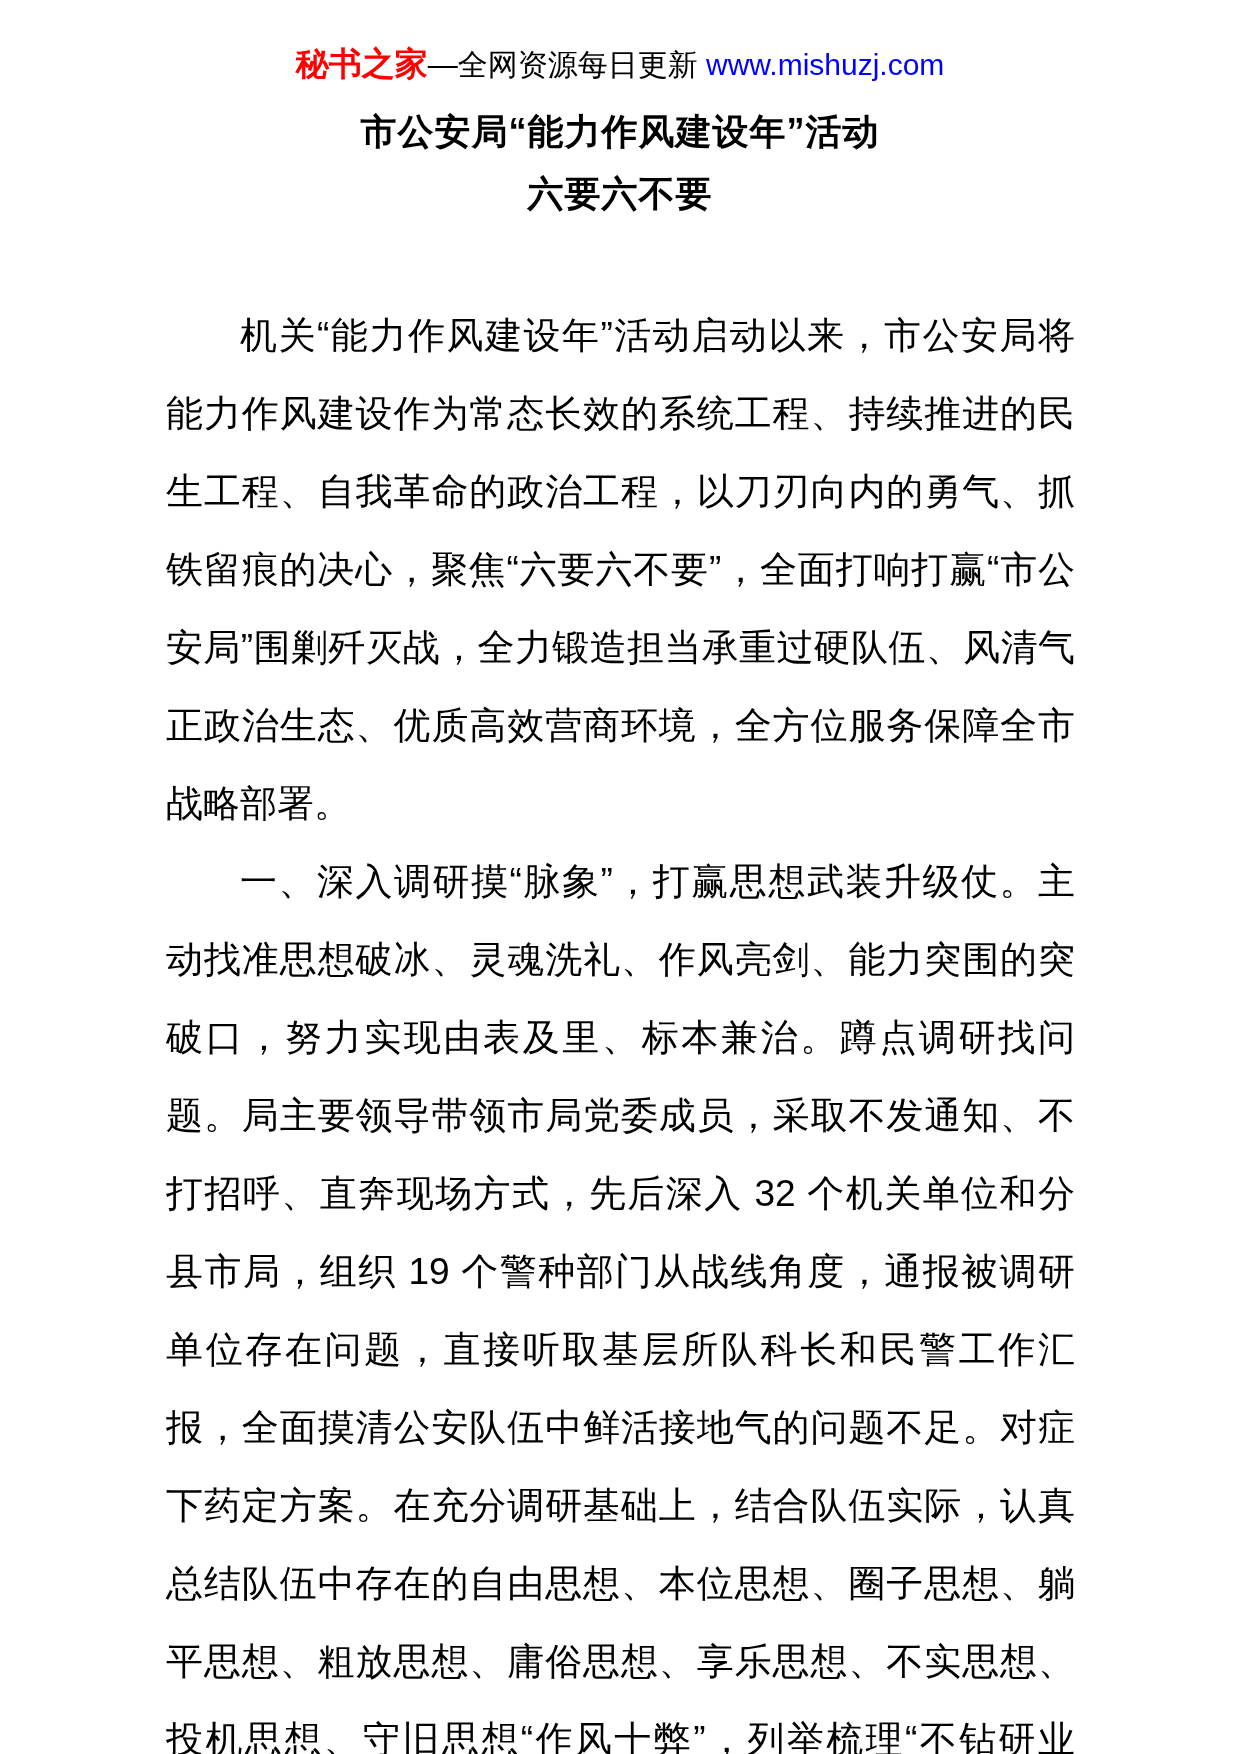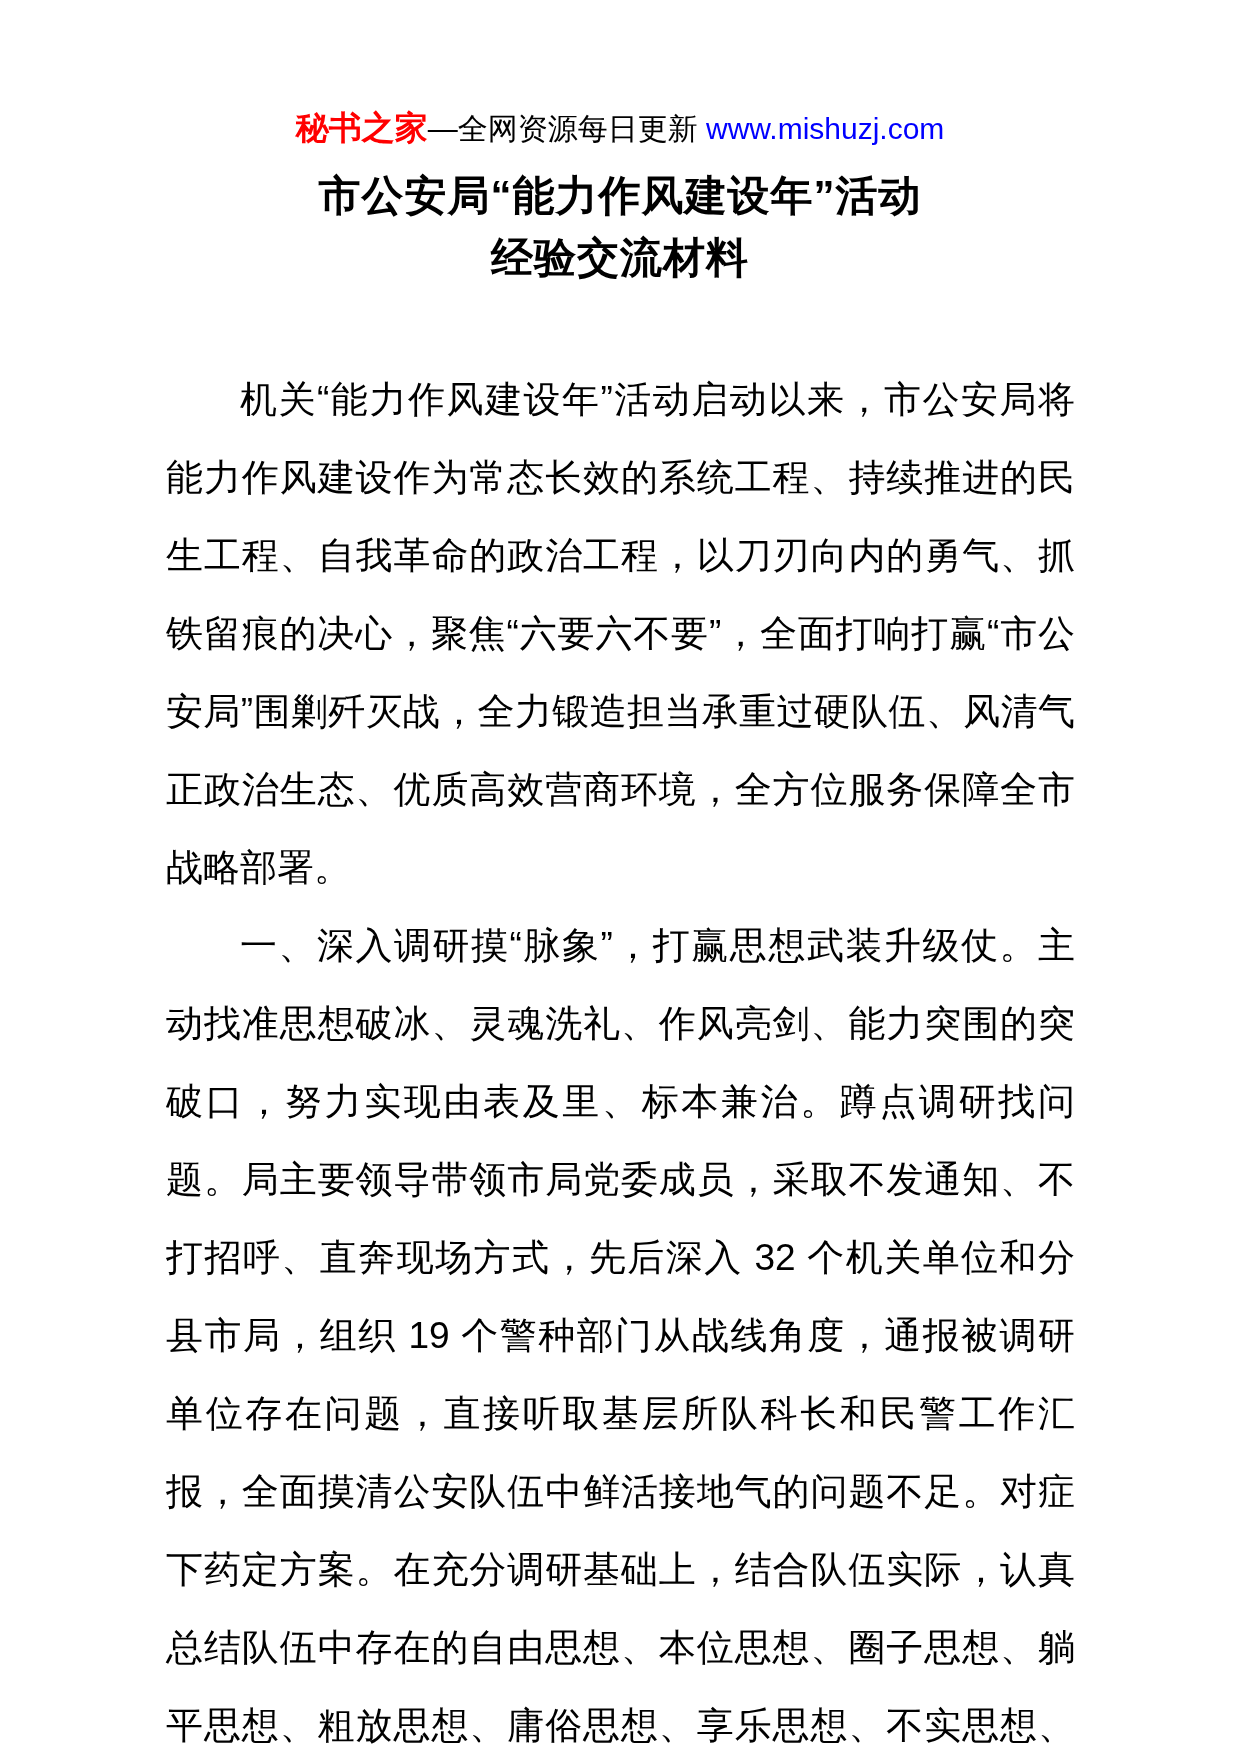--- a/index.html
+++ b/index.html
@@ -11,40 +11,40 @@
     position: relative;
     width: 1240px;
     height: 1754px;
     margin: 0 auto;
     background: #ffffff;
     overflow: hidden;
     font-family: "Liberation Sans", "DejaVu Sans", sans-serif;
     color: #000000;
   }
   .doc-header {
-    padding-top: 108px;
+    padding-top: 44px;
     text-align: center;
     font-size: 30px;
     line-height: 40px;
     white-space: nowrap;
   }
   .doc-header .brand {
     font-weight: bold;
     font-size: 33px;
   }
   .doc-header .sep-text {
     color: #000000;
   }
   .doc-header .url {
     text-decoration: none;
   }
   .doc-title {
     margin-top: 16px;
     text-align: center;
-    font-size: 42px;
+    font-size: 36px;
     font-weight: bold;
     line-height: 62px;
     letter-spacing: 1px;
   }
   .doc-body {
     margin: 72px 165px 0 166px;
     font-size: 37px;
     line-height: 78px;
     text-align: justify;
     text-justify: inter-ideograph;
@@ -59,21 +59,21 @@
 <body>
 
 <div class="page">
 
   <div class="doc-header">
     <span class="brand" style="color: rgb(255, 0, 0);">秘书之家</span><span class="sep-text">—全网资源每日更新 </span><a class="url" href="#" style="color: rgb(0, 0, 255);">www.mishuzj.com</a>
   </div>
 
   <div class="doc-title">
     <div>市公安局“能力作风建设年”活动</div>
-    <div>经验交流材料</div>
+    <div>六要六不要</div>
   </div>
 
   <div class="doc-body">
     <p>机关“能力作风建设年”活动启动以来，市公安局将能力作风建设作为常态长效的系统工程、持续推进的民生工程、自我革命的政治工程，以刀刃向内的勇气、抓铁留痕的决心，聚焦“六要六不要”，全面打响打赢“市公安局”围剿歼灭战，全力锻造担当承重过硬队伍、风清气正政治生态、优质高效营商环境，全方位服务保障全市战略部署。</p>
     <p>一、深入调研摸“脉象”，打赢思想武装升级仗。主动找准思想破冰、灵魂洗礼、作风亮剑、能力突围的突破口，努力实现由表及里、标本兼治。蹲点调研找问题。局主要领导带领市局党委成员，采取不发通知、不打招呼、直奔现场方式，先后深入 32 个机关单位和分县市局，组织 19 个警种部门从战线角度，通报被调研单位存在问题，直接听取基层所队科长和民警工作汇报，全面摸清公安队伍中鲜活接地气的问题不足。对症下药定方案。在充分调研基础上，结合队伍实际，认真总结队伍中存在的自由思想、本位思想、圈子思想、躺平思想、粗放思想、庸俗思想、享乐思想、不实思想、投机思想、守旧思想“作风十弊”，列举梳理“不钻研业务、不掌握情况、出工不出</p>
   </div>
 
 </div>
 
 </body></html>

